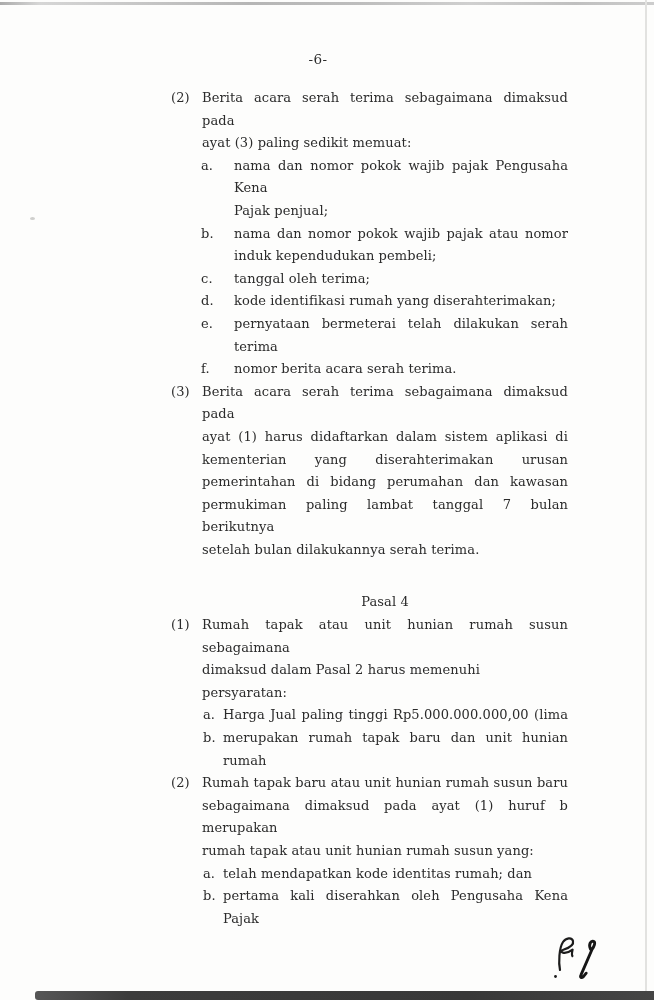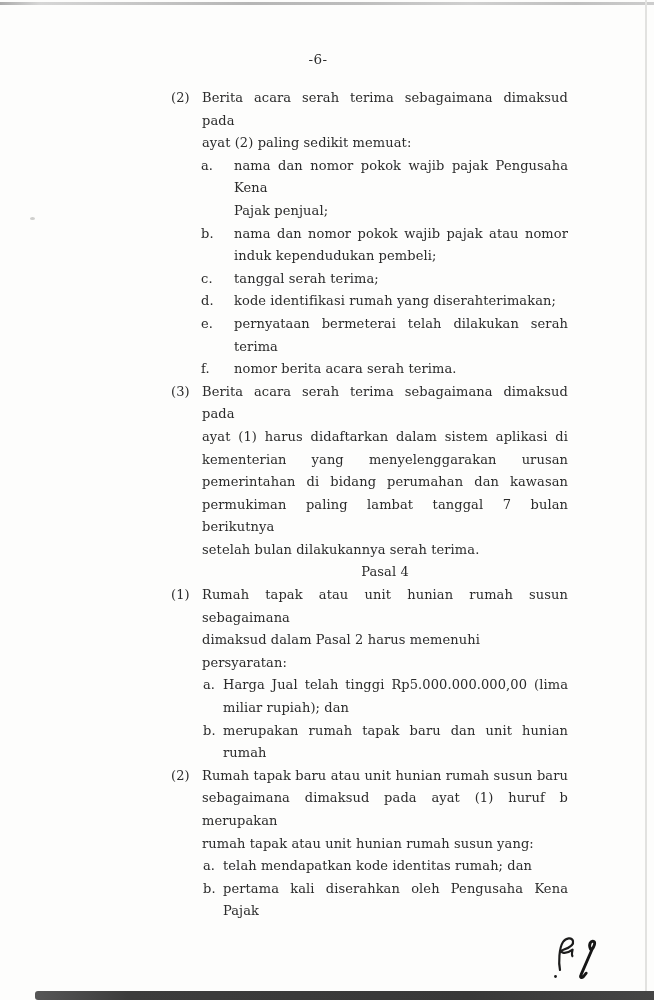--- a/index.html
+++ b/index.html
@@ -42,84 +42,83 @@
   }
   .block { position: relative; }
   .marker { position: absolute; top: 0; }
   .item-num .marker { left: -31px; }
   .item-letter-wide { margin-left: 32px; }
   .item-letter-wide .marker { left: -33px; }
   .item-letter-narrow { margin-left: 21px; }
   .item-letter-narrow .marker { left: -20px; }
   .line { white-space: normal; }
   .just { text-align: justify; text-align-last: justify; }
-  .pasal-heading { text-align: center; }
+  .pasal-heading { text-align: center; margin-top: 30px; }
   .signature { position: absolute; left: 540px; top: 930px; width: 90px; height: 70px; }
 </style>
 </head>
 <body>
 
 <div class="page">
   <div class="scan-top-line"></div>
   <div class="scan-right-line"></div>
   <div class="scan-speck"></div>
 
   <div class="page-number">-6-</div>
 
   <div class="content">
       <div class="block item-num">
         <span class="marker">(2)</span>
         <div class="line just">Berita acara serah terima sebagaimana dimaksud pada</div>
-        <div class="line">ayat (2) paling sedikit memuat:</div>
+        <div class="line">ayat (3) paling sedikit memuat:</div>
       </div>
       <div class="block item-letter-wide">
         <span class="marker">a.</span>
         <div class="line just">nama dan nomor pokok wajib pajak Pengusaha Kena</div>
         <div class="line">Pajak penjual;</div>
       </div>
       <div class="block item-letter-wide">
         <span class="marker">b.</span>
         <div class="line just">nama dan nomor pokok wajib pajak atau nomor</div>
         <div class="line">induk kependudukan pembeli;</div>
       </div>
       <div class="block item-letter-wide">
         <span class="marker">c.</span>
-        <div class="line">tanggal serah terima;</div>
+        <div class="line">tanggal oleh terima;</div>
       </div>
       <div class="block item-letter-wide">
         <span class="marker">d.</span>
         <div class="line">kode identifikasi rumah yang diserahterimakan;</div>
       </div>
       <div class="block item-letter-wide">
         <span class="marker">e.</span>
         <div class="line just">pernyataan bermeterai telah dilakukan serah terima</div>
       </div>
       <div class="block item-letter-wide">
         <span class="marker">f.</span>
         <div class="line">nomor berita acara serah terima.</div>
       </div>
       <div class="block item-num">
         <span class="marker">(3)</span>
         <div class="line just">Berita acara serah terima sebagaimana dimaksud pada</div>
         <div class="line just">ayat (1) harus didaftarkan dalam sistem aplikasi di</div>
-        <div class="line just">kementerian yang menyelenggarakan urusan</div>
+        <div class="line just">kementerian yang diserahterimakan urusan</div>
         <div class="line just">pemerintahan di bidang perumahan dan kawasan</div>
         <div class="line just">permukiman paling lambat tanggal 7 bulan berikutnya</div>
         <div class="line">setelah bulan dilakukannya serah terima.</div>
       </div>
       <div class="pasal-heading">Pasal 4</div>
       <div class="block item-num">
         <span class="marker">(1)</span>
         <div class="line just">Rumah tapak atau unit hunian rumah susun sebagaimana</div>
         <div class="line">dimaksud dalam Pasal 2 harus memenuhi persyaratan:</div>
       </div>
       <div class="block item-letter-narrow">
         <span class="marker">a.</span>
-        <div class="line just">Harga Jual telah tinggi Rp5.000.000.000,00 (lima</div>
-        <div class="line">miliar rupiah); dan</div>
+        <div class="line just">Harga Jual paling tinggi Rp5.000.000.000,00 (lima</div>
       </div>
       <div class="block item-letter-narrow">
         <span class="marker">b.</span>
         <div class="line just">merupakan rumah tapak baru dan unit hunian rumah</div>
       </div>
       <div class="block item-num">
         <span class="marker">(2)</span>
         <div class="line just">Rumah tapak baru atau unit hunian rumah susun baru</div>
         <div class="line just">sebagaimana dimaksud pada ayat (1) huruf b merupakan</div>
         <div class="line">rumah tapak atau unit hunian rumah susun yang:</div>

